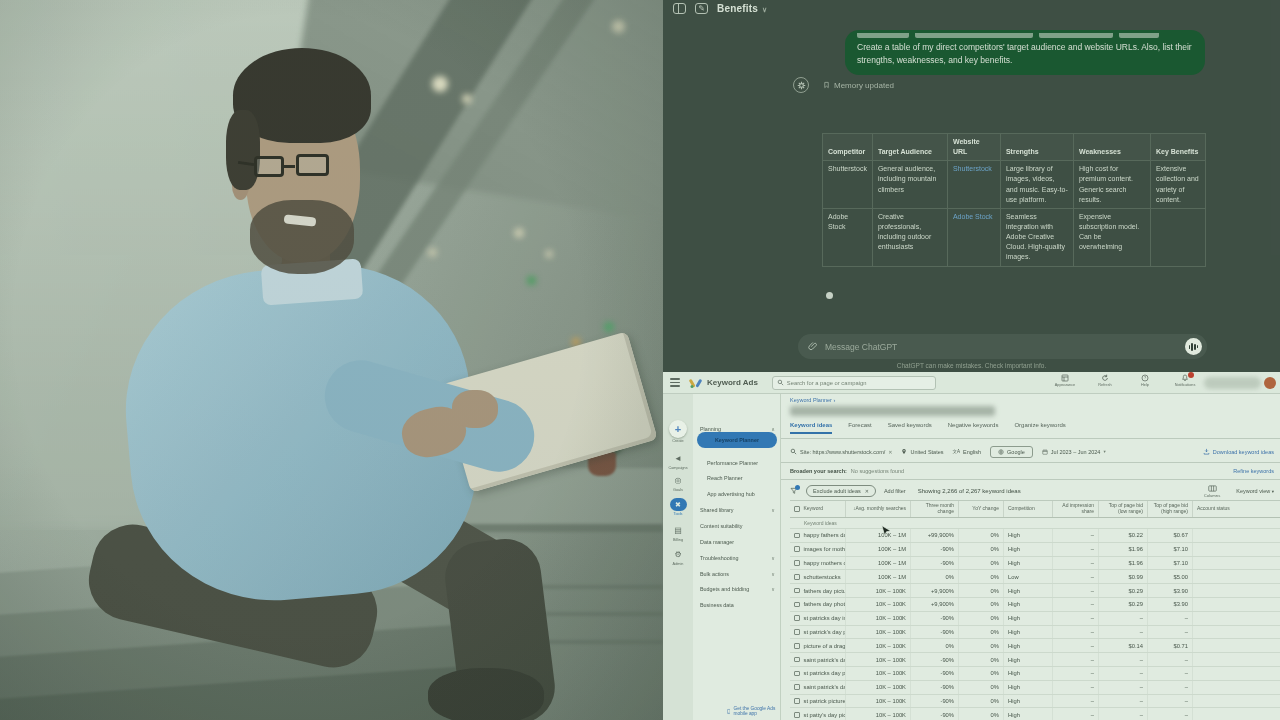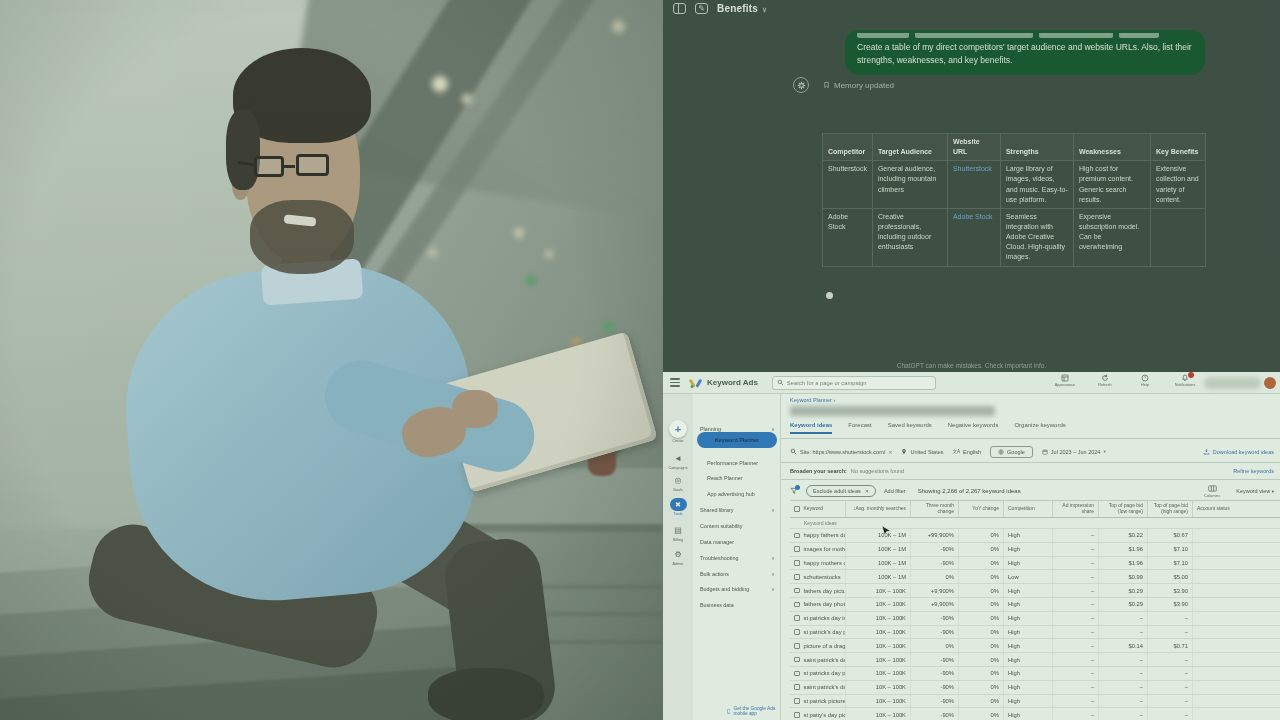--- a/index.html
+++ b/index.html
@@ -298,20 +298,32 @@
             <td class="link">Adobe Stock</td>
             <td>Seamless integration with Adobe Creative Cloud. High-quality images.</td>
             <td>Expensive subscription model. Can be overwhelming</td>
             <td></td>
           </tr>
         </tbody>
     </table>
 
     <div class="cg-dot"></div>
 
+    <div class="cg-composer">
+      <svg class="ic" width="10" height="11" viewBox="0 0 24 24">
+          <path d="M8.5 11.5l6.5-6.5a3.2 3.2 0 0 1 4.5 4.5l-8.5 8.5a5.3 5.3 0 0 1-7.5-7.5L11 3" fill="none" stroke="#b6c2b6" stroke-width="2.2" stroke-linecap="round"></path>
+        </svg>
+      <input type="text" placeholder="Message ChatGPT" style="">
+      <span class="cg-voice">
+        <i style="height:4px"></i>
+          <i style="height:8px"></i>
+          <i style="height:6px"></i>
+          <i style="height:3px"></i>
+      </span>
+    </div>
     <div class="cg-disc">ChatGPT can make mistakes. Check important info.</div>
   </div>
 
   <div id="gads">
     <div class="ga-topbar">
       <span class="ga-burger">
           <i></i>
           <i></i>
           <i></i>
         </span>

